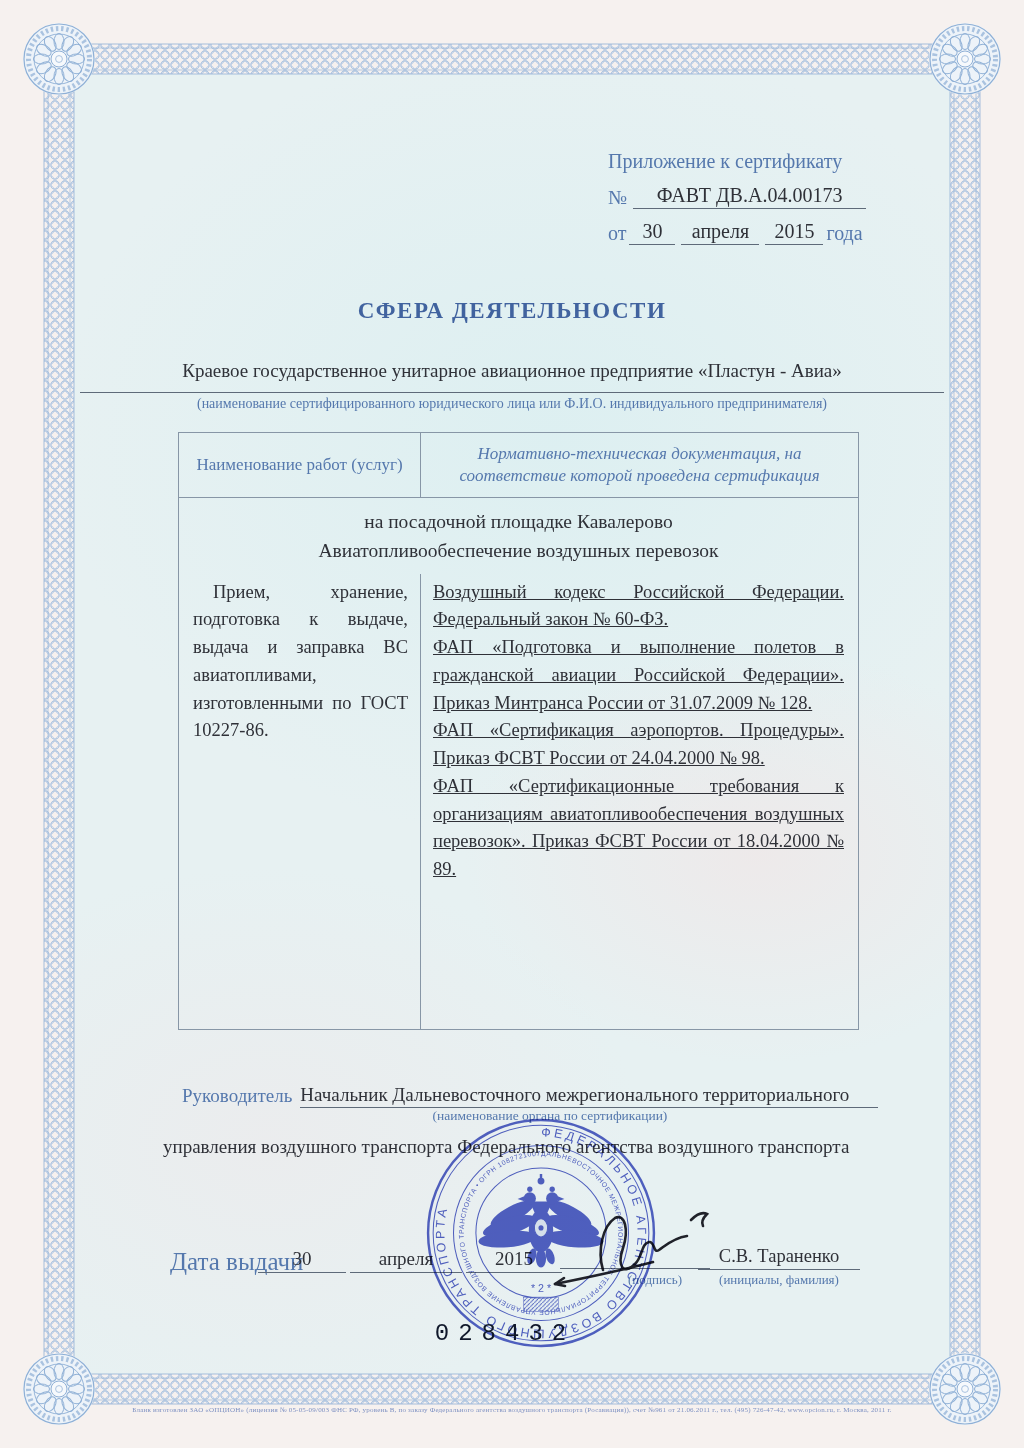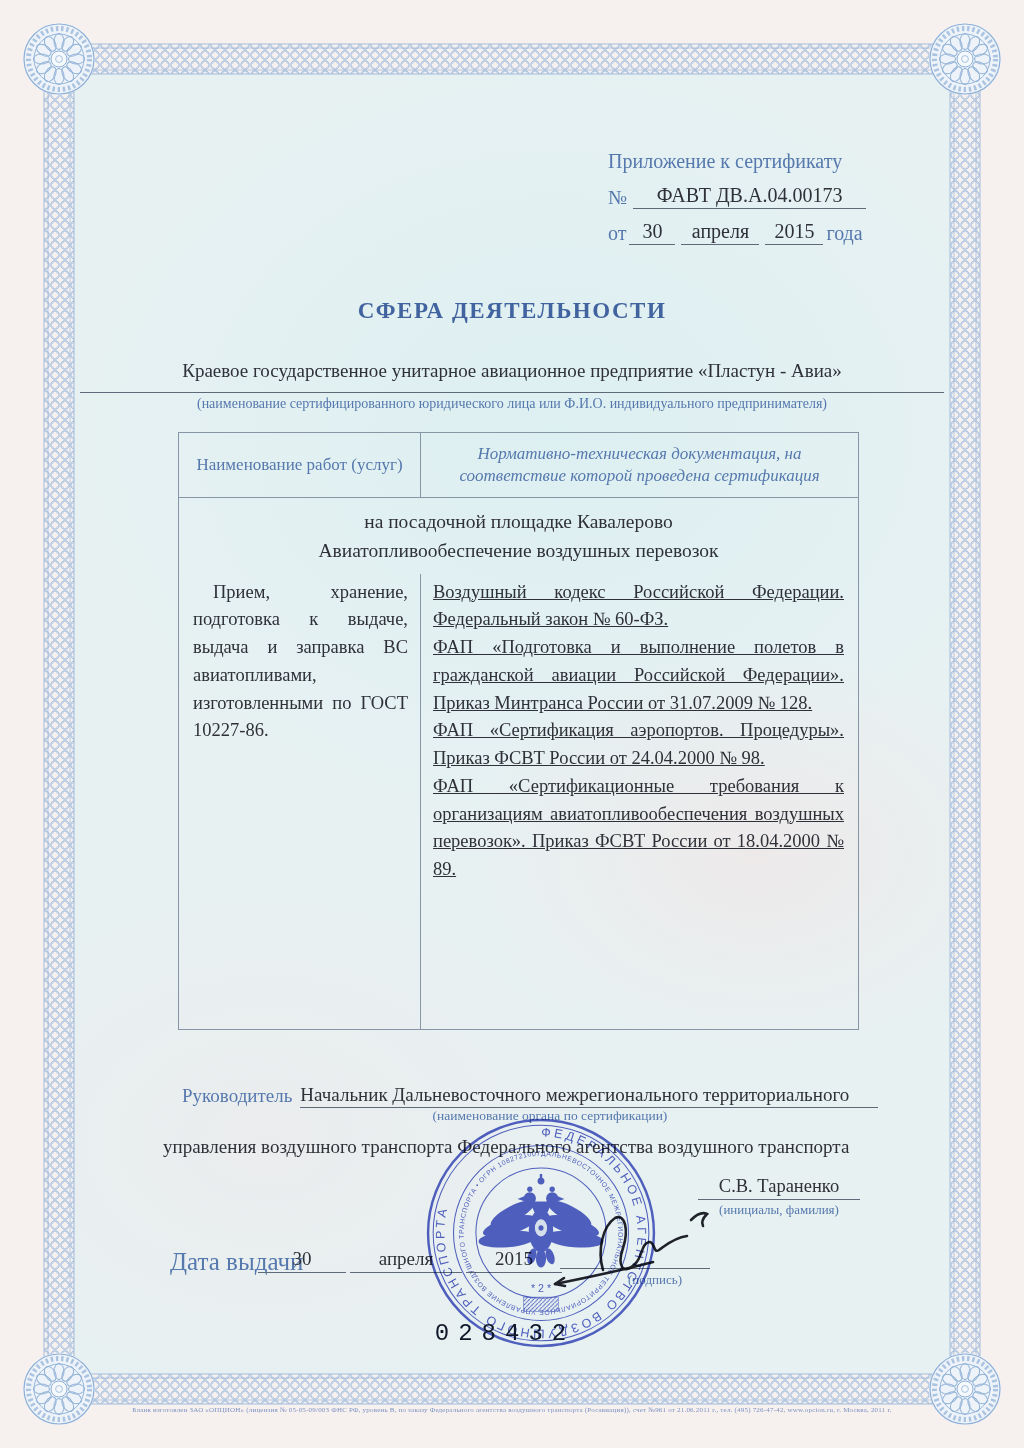--- a/index.html
+++ b/index.html
@@ -70,21 +70,21 @@
   .auth-row1 .name1 { flex:1; margin-left:8px; font-size:19px; color:#2f3138; border-bottom:1px solid #5e6a79; padding-bottom:1px; white-space:nowrap; }
   .auth-cap1 { position:absolute; left:380px; top:1108px; width:340px; text-align:center; font-size:13.5px; }
   .auth-row2 { position:absolute; left:163px; top:1136px; width:720px; font-size:19px; color:#2f3138; }
 
   .date-label { position:absolute; left:170px; top:1248px; font-size:25px; }
   .date-seg { position:absolute; top:1248px; font-size:19px; color:#2f3138; text-align:center; border-bottom:1px solid #5e6a79; padding-bottom:2px; }
   .d1 { left:258px; width:88px; } .d2 { left:350px; width:112px; } .d3 { left:466px; width:96px; }
 
   .sig-line { position:absolute; left:560px; top:1247px; width:150px; height:22px; border-bottom:1px solid #5e6a79; }
   .sig-cap { position:absolute; left:585px; top:1272px; width:140px; text-align:center; font-size:13px; }
-  .signer { position:absolute; left:698px; top:1176px; width:162px; text-align:center; }
+  .signer { position:absolute; left:698px; top:1246px; width:162px; text-align:center; }
   .signer .name { font-size:18.5px; color:#2f3138; border-bottom:1px solid #5e6a79; padding-bottom:2px; }
   .signer .cap { font-size:13px; margin-top:2px; }
 
   
   .stamp { position:absolute; left:424px; top:1116px; width:234px; height:234px; opacity:.9; mix-blend-mode:multiply; }
   .sig-ink { position:absolute; left:545px; top:1192px; mix-blend-mode:multiply; }
 
   
   .serial {
     position:absolute; left:0; right:14px; top:1320px; text-align:center;

